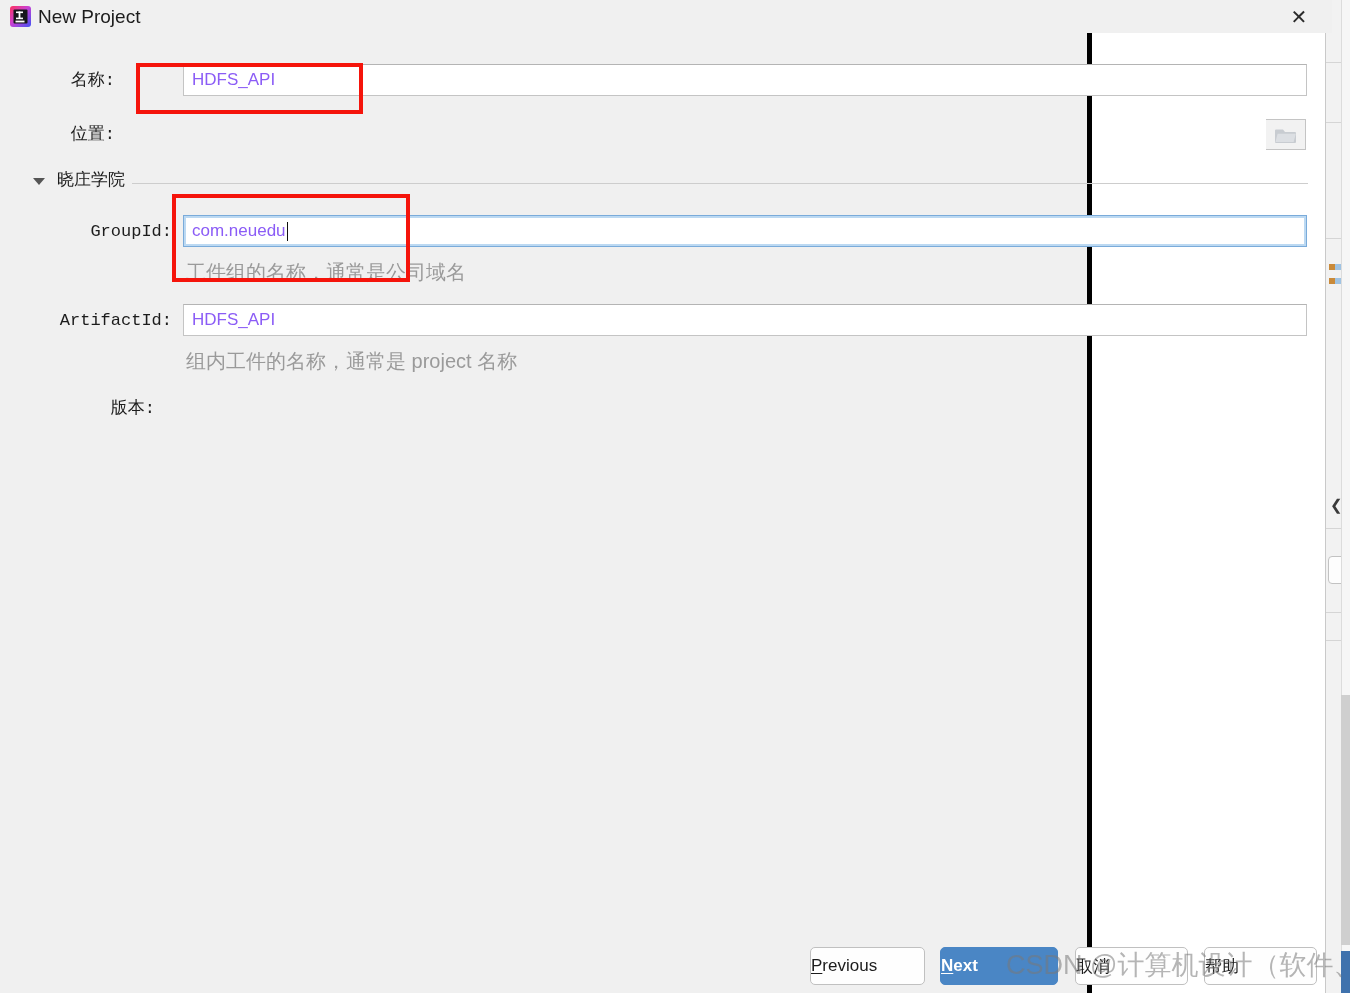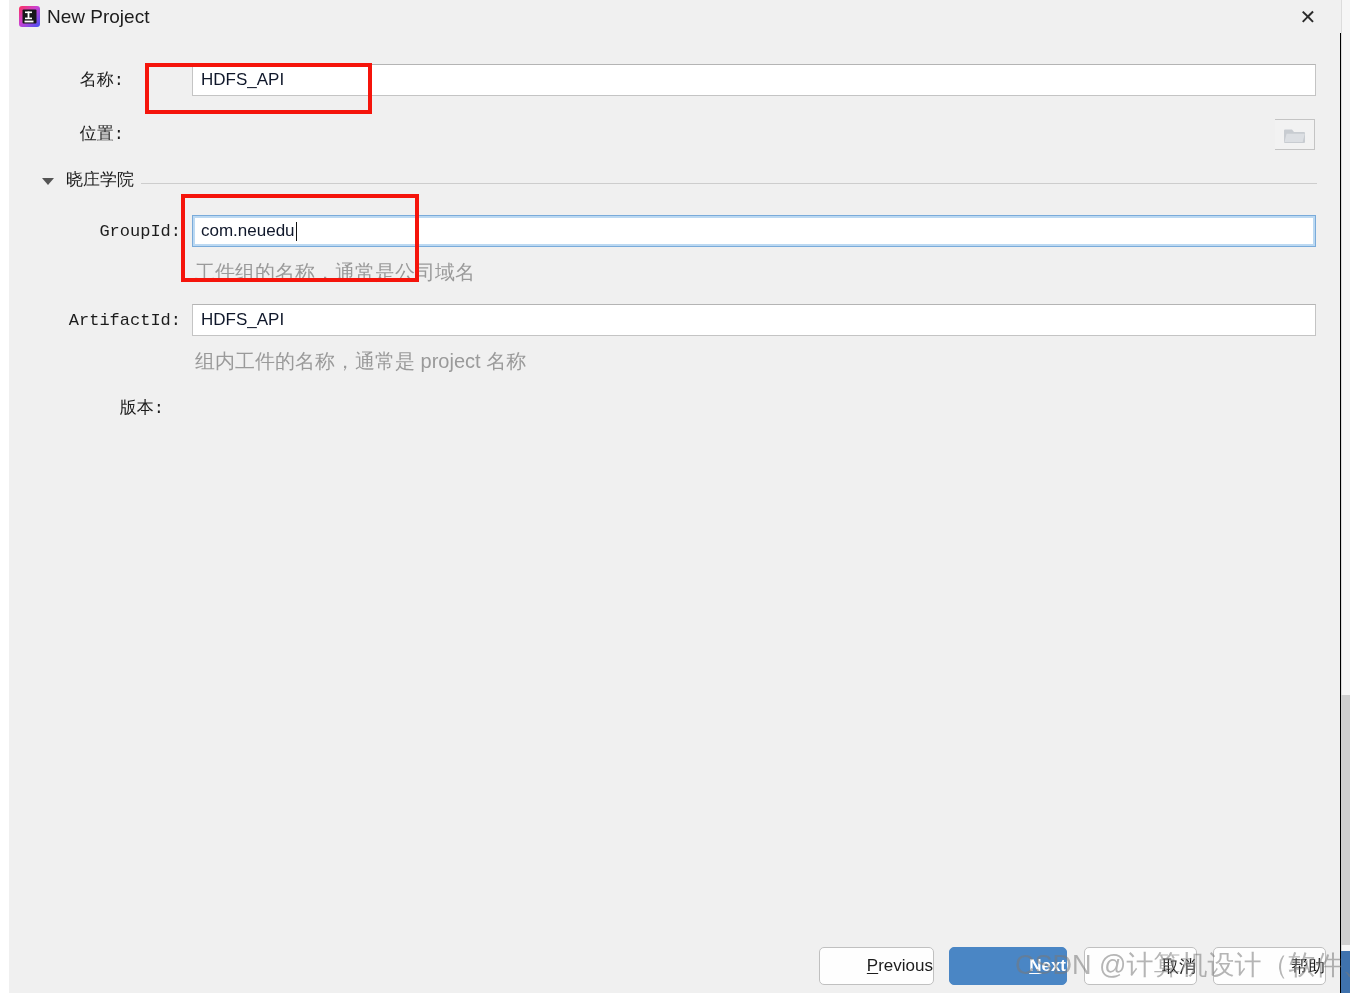--- a/index.html
+++ b/index.html
@@ -48,23 +48,23 @@
     font-family: "DejaVu Sans", sans-serif;
   }
   #bg-window .bg-btn {
     position: absolute; left: 2px; top: 556px; width: 22px; height: 28px;
     border: 1px solid #c2c2c2; border-radius: 4px; background: #fdfdfd;
   }
 
   
   #dialog {
     position: absolute;
-    top: 0; left: 9px; width: 1332px; height: 993px;
+    top: 0; left: 0; width: 1092px; height: 993px;
     background: #f0f0f0;
-    border-right: 1px solid #000000;
+    border-right: 5px solid #000000;
   }
 
   
   #titlebar {
     position: absolute; top: 0; left: 0; width: 1332px; height: 33px;
     background: #f0f0f0;
   }
   #app-icon {
     position: absolute; left: 10px; top: 6px; width: 21px; height: 21px;
   }
@@ -92,21 +92,21 @@
     font-family: Liberation Mono, monospace;
   }
   .field {
     position: absolute;
     height: 32px;
     background: #ffffff;
     border: 1px solid #c4c4c4;
     border-top-color: #b4b4b4;
     display: flex; align-items: center;
     padding: 0 8px;
-    font-size: 17px; color: #0f172a;
+    font-size: 17px; color: #8b5cf6;
     line-height: 30px;
     white-space: nowrap;
     overflow: hidden;
   }
   .field.focused {
     border: 1px solid #7aabda;
     outline: 2px solid #bcd9f2;
     outline-offset: -3px;
     box-shadow: 0 0 0 1px #bcd9f2 inset;
   }
@@ -159,21 +159,21 @@
     pointer-events: none;
   }
 
   
   .btn {
     position: absolute;
     height: 38px;
     border: 1px solid #c0c0c0;
     border-radius: 5px;
     background: #fefefe;
-    display: flex; align-items: center; justify-content: flex-end;
+    display: flex; align-items: center; justify-content: flex-start;
     font-size: 17px; color: #1c1c1c;
     cursor: pointer;
     white-space: nowrap;
   }
   .btn.primary {
     background: #4a86c5;
     border-color: #4a86c5;
     color: #ffffff;
     font-weight: bold;
   }

